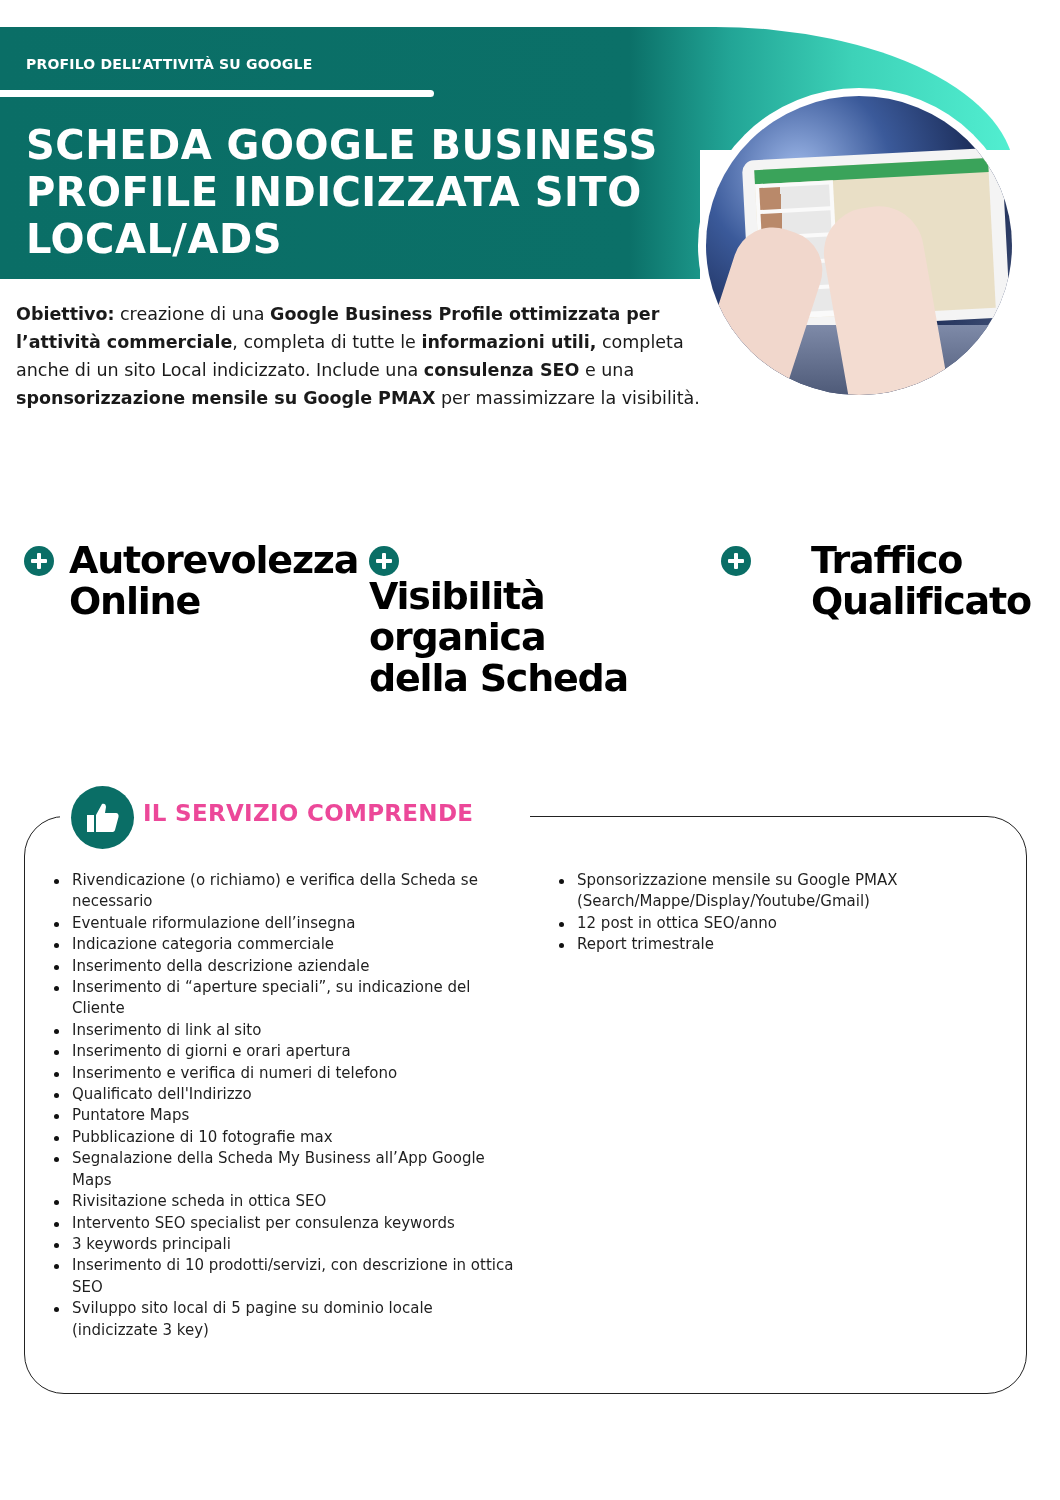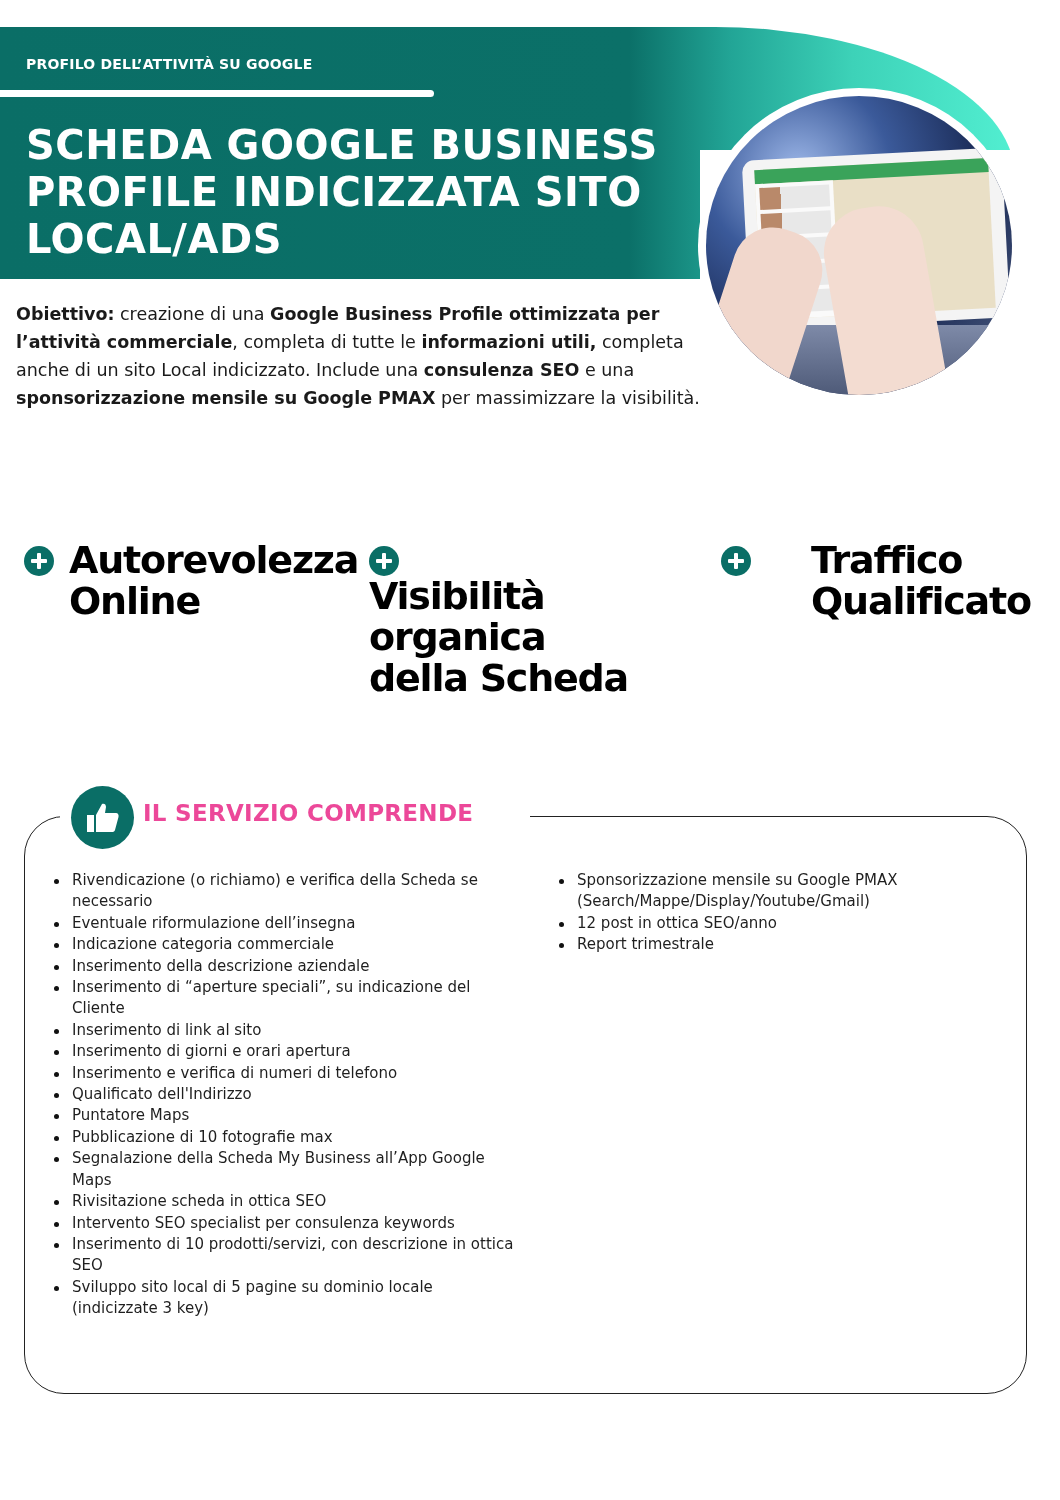--- a/index.html
+++ b/index.html
@@ -145,20 +145,21 @@
     <li>Inserimento di “aperture speciali”, su indicazione del Cliente</li>
     <li>Inserimento di link al sito</li>
     <li>Inserimento di giorni e orari apertura</li>
     <li>Inserimento e verifica di numeri di telefono</li>
     <li>Qualificato dell'Indirizzo</li>
     <li>Puntatore Maps</li>
     <li>Pubblicazione di 10 fotografie max</li>
     <li>Segnalazione della Scheda My Business all’App Google Maps</li>
     <li>Rivisitazione scheda in ottica SEO</li>
     <li>Intervento SEO specialist per consulenza keywords</li>
+    <li>3 keywords principali</li>
     <li>Inserimento di 10 prodotti/servizi, con descrizione in ottica SEO</li>
     <li>Sviluppo sito local di 5 pagine su dominio locale (indicizzate 3 key)</li>
   </ul>
 <ul class="list list-right" id="list-right">
     <li>Sponsorizzazione mensile su Google PMAX (Search/Mappe/Display/Youtube/Gmail)</li>
     <li>12 post in ottica SEO/anno</li>
     <li>Report trimestrale</li>
   </ul>
 
 </body></html>

